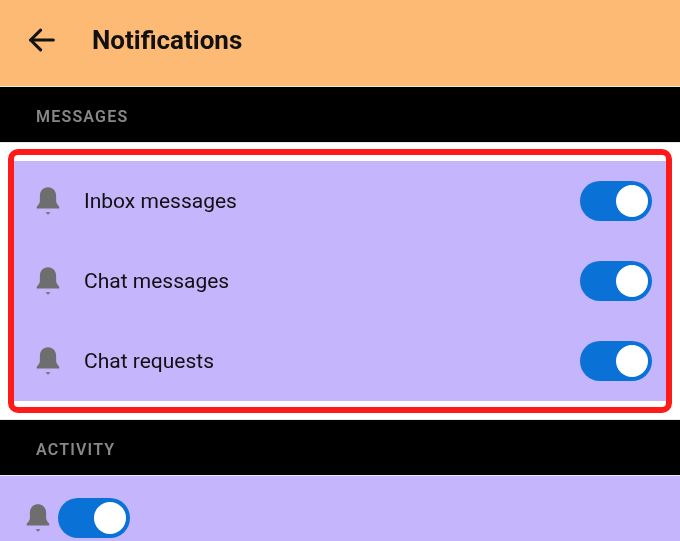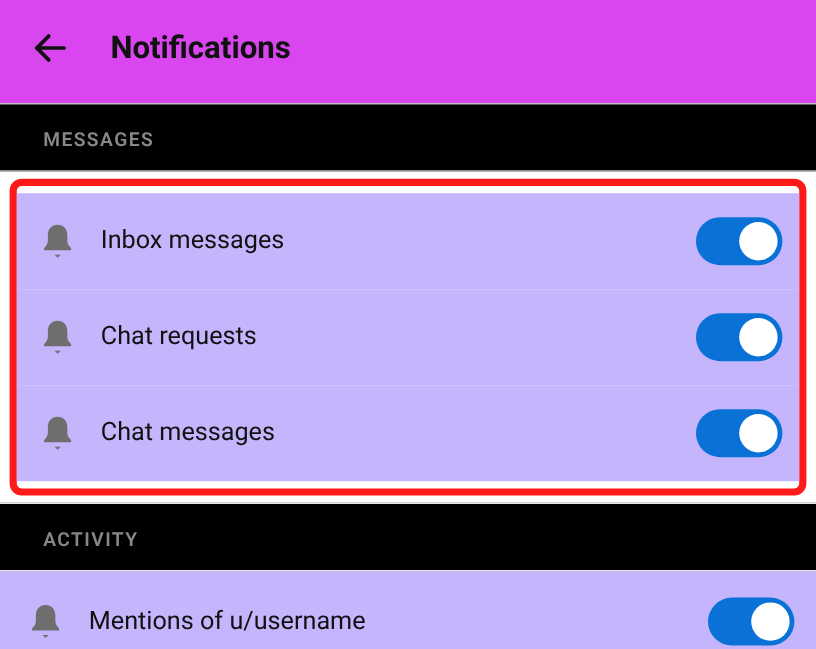--- a/index.html
+++ b/index.html
@@ -7,21 +7,21 @@
       font-family: -apple-system, BlinkMacSystemFont, "Segoe UI", Roboto, Helvetica, Arial, sans-serif;
       background: #ffffff;
       width: 680px;
       height: 541px;
       overflow: hidden;
     }
     .header {
       display: flex;
       align-items: center;
       padding: 18px 20px 24px 20px;
-      background: #d946ef;
+      background: #fdba74;
     }
     .back-btn {
       display: flex;
       align-items: center;
       justify-content: center;
       width: 44px;
       height: 44px;
       cursor: pointer;
     }
     .title {
@@ -116,47 +116,46 @@
     </div>
   </div>
 
   <div class="row">
     <div class="icon-col">
       <svg class="bell-svg" width="30" height="34" viewBox="0 0 24 26" fill="#6e6e6e">
         <path d="M12 2 C8 2 5.5 5 5.5 9 L5.5 13 C5.5 15 4 16.5 3 17.5 L3 19 L21 19 L21 17.5 C20 16.5 18.5 15 18.5 13 L18.5 9 C18.5 5 16 2 12 2 Z"></path>
         <path d="M10 22 L14 22 L12 24 Z"></path>
       </svg>
     </div>
-    <div class="label-col">Chat requests</div>
+    <div class="label-col">Chat messages</div>
     <div class="toggle on">
       <div class="knob"></div>
     </div>
   </div>
 
   <div class="row">
     <div class="icon-col">
       <svg class="bell-svg" width="30" height="34" viewBox="0 0 24 26" fill="#6e6e6e">
         <path d="M12 2 C8 2 5.5 5 5.5 9 L5.5 13 C5.5 15 4 16.5 3 17.5 L3 19 L21 19 L21 17.5 C20 16.5 18.5 15 18.5 13 L18.5 9 C18.5 5 16 2 12 2 Z"></path>
         <path d="M10 22 L14 22 L12 24 Z"></path>
       </svg>
     </div>
-    <div class="label-col">Chat messages</div>
+    <div class="label-col">Chat requests</div>
     <div class="toggle on">
       <div class="knob"></div>
     </div>
   </div>
 
 </div>
 
 <div class="section-header">ACTIVITY</div>
 
 <div class="row">
   <div class="icon-col">
     <svg class="bell-svg" width="30" height="34" viewBox="0 0 24 26" fill="#6e6e6e">
       <path d="M12 2 C8 2 5.5 5 5.5 9 L5.5 13 C5.5 15 4 16.5 3 17.5 L3 19 L21 19 L21 17.5 C20 16.5 18.5 15 18.5 13 L18.5 9 C18.5 5 16 2 12 2 Z"></path>
       <path d="M10 22 L14 22 L12 24 Z"></path>
     </svg>
   </div>
-  <div class="label-col">Mentions of u/username</div>
   <div class="toggle on">
     <div class="knob"></div>
   </div>
 </div>
 
 </body></html>

